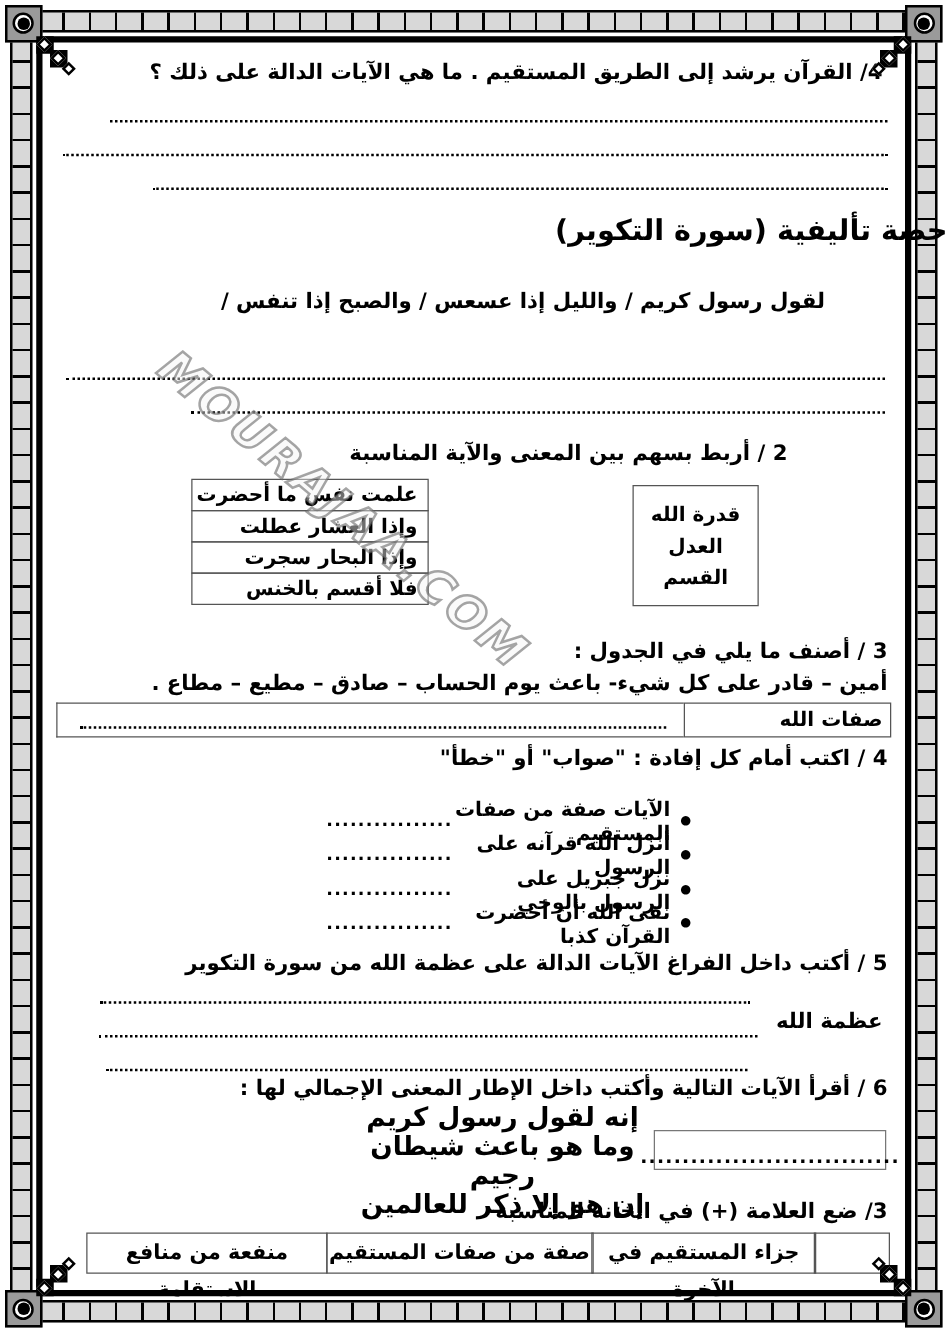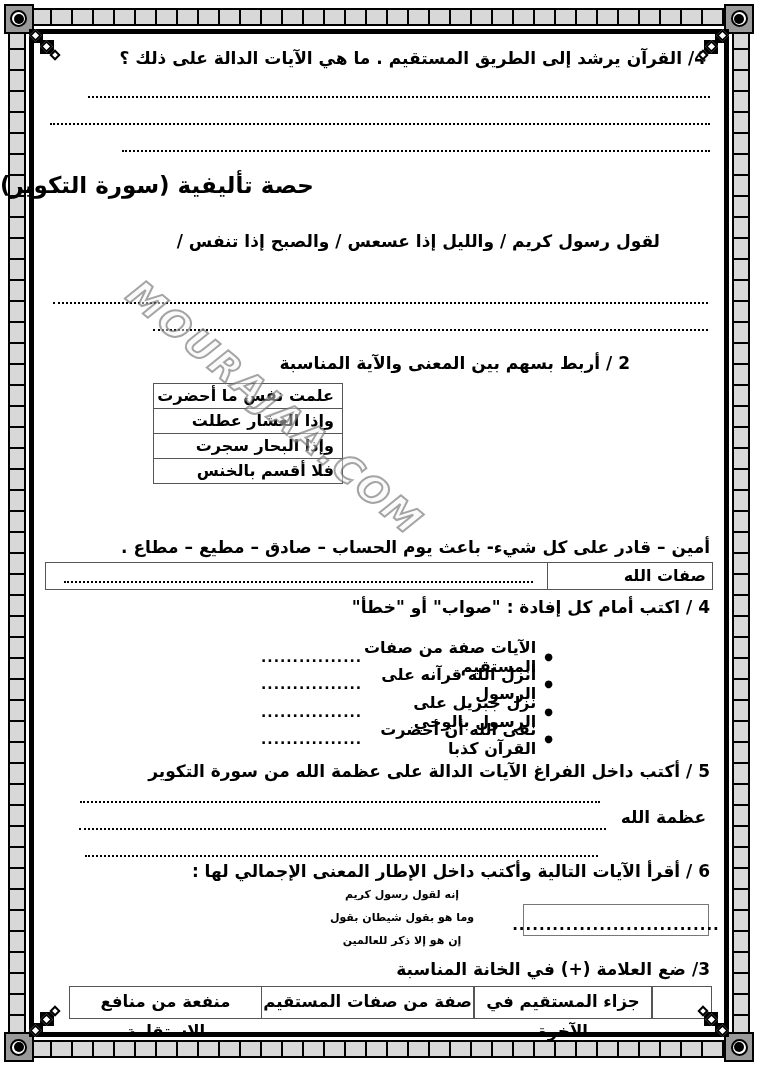--- a/index.html
+++ b/index.html
@@ -34,21 +34,21 @@
   .watermark{
     position:absolute;top:272px;left:146px;z-index:6;pointer-events:none;
     transform:rotate(40deg);transform-origin:0 0;
     font-size:37px;font-weight:700;font-style:italic;letter-spacing:3px;direction:ltr;
     color:rgba(244,244,244,0.45);-webkit-text-stroke:2px rgba(105,105,105,0.6);
   }
   
   .txt{position:absolute;font-size:17px;line-height:1.35;white-space:nowrap;z-index:2;}
   .dotline{position:absolute;height:0;border-bottom:2.5px dotted #000;z-index:2;}
   
-  .title{position:absolute;top:172px;left:0;right:0;text-align:left;font-size:23px;letter-spacing:1px;z-index:2;}
+  .title{position:absolute;top:172px;left:0;right:0;text-align:right;font-size:23px;letter-spacing:1px;z-index:2;}
   
   .q1p{position:absolute;top:228px;right:48px;width:664px;font-size:17px;line-height:26px;z-index:2;}
   .q1p .l2{padding-right:50px;}
   
   .q2-box{position:absolute;top:388px;right:151px;width:101px;height:97px;border:1.4px solid #555;box-sizing:border-box;
     display:flex;flex-direction:column;justify-content:center;align-items:center;font-size:16px;line-height:25px;z-index:2;text-align:center;}
   .q2-table{position:absolute;top:384px;left:153px;width:190px;z-index:2;}
   .q2-table .row{height:26px;border:1.3px solid #555;box-sizing:border-box;margin-top:-1px;
     font-size:16px;line-height:24px;text-align:right;padding-right:8px;}
   
@@ -57,21 +57,21 @@
   .q3-table .lbl{width:166px;border:1.3px solid #555;box-sizing:border-box;font-size:16px;line-height:26px;padding-right:6px;}
   .q3-table .ans{flex:1;border:1.3px solid #555;border-right:none;box-sizing:border-box;position:relative;}
   .q3-table .ans .dfill{position:absolute;bottom:6px;left:18px;right:14px;border-bottom:2.5px dotted #000;}
   
   .brow{position:absolute;right:205px;width:292px;height:24px;display:flex;justify-content:space-between;align-items:center;z-index:2;}
   .brow .bt{display:flex;align-items:center;gap:8px;font-size:16px;}
   .brow .bullet{font-size:10px;line-height:1;}
   .brow .bdots{font-size:14px;letter-spacing:1px;direction:ltr;}
   
   
-  .q6-verses{position:absolute;top:883px;left:283px;width:238px;text-align:center;font-size:11px;line-height:23px;z-index:2;}
+  .q6-verses{position:absolute;top:883px;left:283px;width:238px;text-align:center;font-size:21px;line-height:23px;z-index:2;}
   .q6-box{position:absolute;top:904px;left:523px;width:186px;height:32px;border:1.4px solid #777;box-sizing:border-box;
     display:flex;align-items:flex-end;justify-content:center;z-index:2;}
   .q6-box .bdots{font-size:15px;letter-spacing:1px;direction:ltr;line-height:20px;}
   
   .q7-table{position:absolute;top:986px;left:45px;width:667px;height:33px;display:flex;z-index:2;}
   .q7-table .cell{border:1.3px solid #555;box-sizing:border-box;margin-right:-1.3px;
     font-size:16.5px;line-height:30px;text-align:center;}
   .q7-table .c0{width:67px;margin-right:0;}
   .q7-table .c1{width:199px;}
   .q7-table .c2{width:237px;}
@@ -138,27 +138,33 @@
 
   <div class="title">حصة تأليفية (سورة التكوير)</div>
 
   <div class="q1p">
     <div class="l2">لقول رسول كريم / والليل إذا عسعس / والصبح إذا تنفس /</div>
   </div>
   <div class="dotline" style="top:302px;right:50px;width:655px;"></div>
   <div class="dotline" style="top:329px;right:50px;width:555px;"></div>
 
   <div class="txt" style="top:352px;right:128px;">2 / أربط بسهم بين المعنى والآية المناسبة</div>
+  <div class="q2-box">
+    <div>قدرة الله</div>
+    <div>العدل</div>
+    <div>القسم</div>
+  </div>
   <div class="q2-table">
     <div class="row">علمت نفس ما أحضرت</div>
     <div class="row">وإذا العشار عطلت</div>
     <div class="row">وإذا البحار سجرت</div>
     <div class="row">فلا أقسم بالخنس</div>
   </div>
 
+  <div class="txt" style="top:510px;right:48px;">3 / أصنف ما يلي في الجدول :</div>
   <div class="txt" style="top:536px;right:48px;">أمين – قادر على كل شيء- باعث يوم الحساب – صادق – مطيع – مطاع .</div>
   <div class="q3-table">
     <div class="trow">
       <div class="lbl">صفات الله</div>
       <div class="ans">
           <div class="dfill"></div>
         </div>
     </div>
   </div>
 
@@ -194,21 +200,21 @@
 
   <div class="txt" style="top:760px;right:48px;">5 / أكتب داخل الفراغ الآيات الدالة على عظمة الله من سورة التكوير</div>
   <div class="dotline" style="top:801px;right:158px;width:520px;"></div>
   <div class="txt" style="top:806px;right:52px;">عظمة الله</div>
   <div class="dotline" style="top:828px;right:152px;width:527px;"></div>
   <div class="dotline" style="top:855px;right:160px;width:513px;"></div>
 
   <div class="txt" style="top:860px;right:48px;">6 / أقرأ الآيات التالية وأكتب داخل الإطار المعنى الإجمالي لها :</div>
   <div class="q6-verses">
     <div>إنه لقول رسول كريم</div>
-    <div>وما هو بقول شيطان بقول</div>
+    <div>وما هو باعث شيطان رجيم</div>
     <div>إن هو إلا ذكر للعالمين</div>
   </div>
   <div class="q6-box">
     <span class="bdots">...............................</span>
   </div>
 
   <div class="txt" style="top:958px;right:48px;">3/ ضع العلامة (+) في الخانة المناسبة</div>
   <div class="q7-table">
     <div class="cell c0"></div>
     <div class="cell c1">جزاء المستقيم في الآخرة</div>

